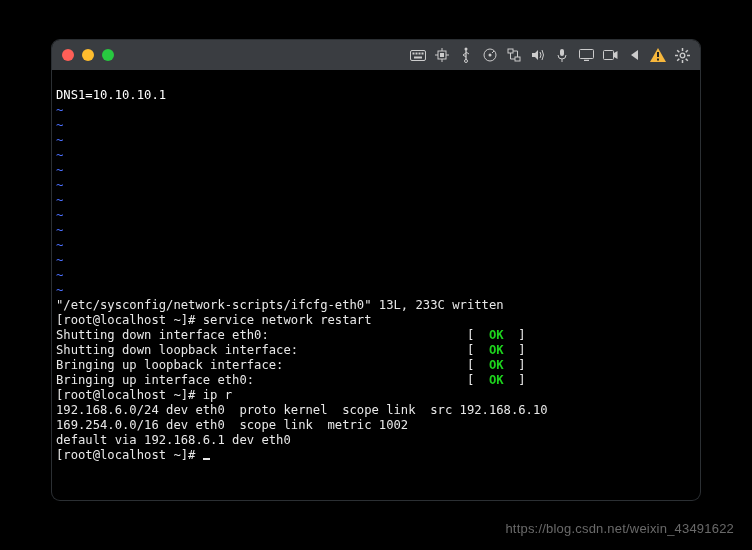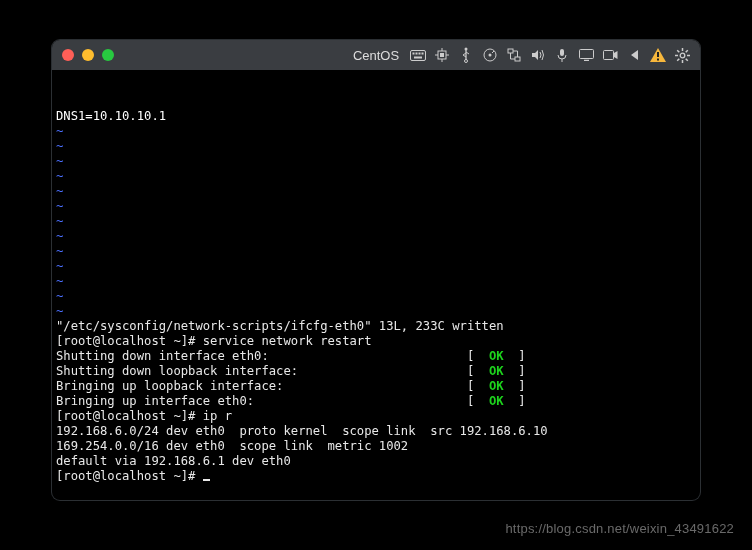--- a/index.html
+++ b/index.html
@@ -64,21 +64,20 @@
   }
   .terminal {
     padding: 18px 10px 10px 4px;
     color: #e8e8e8;
     font-size: 12.2px;
     line-height: 15px;
     white-space: pre;
     font-family: "Menlo", "Consolas", monospace;
     height: calc(100% - 30px);
     overflow: hidden;
-    margin-top: 21px;
   }
   .tilde { color: #4a6fff; }
   .ok    { color: #1dd31d; font-weight: bold; }
   .bright{ color: #fff; }
   .cursor {
     display: inline-block;
     width: 7px; height: 2px;
     background: #e8e8e8;
     vertical-align: -1px;
   }
@@ -97,21 +96,20 @@
 <body>
 
 <div class="window">
 
   <div class="titlebar">
     <div class="traffic-lights">
       <span class="tl-close"></span>
       <span class="tl-min"></span>
       <span class="tl-max"></span>
     </div>
-    <div class="title-text">CentOS</div>
     <div class="toolbar-icons">
       <span class="icon">
         <svg width="16" height="11" viewBox="0 0 16 11">
             <rect x="0.5" y="0.5" width="15" height="10" rx="1.5" fill="none" stroke="#ccc"></rect>
             <rect x="2.5" y="2.5" width="2" height="2" fill="#ccc"></rect>
             <rect x="5.5" y="2.5" width="2" height="2" fill="#ccc"></rect>
             <rect x="8.5" y="2.5" width="2" height="2" fill="#ccc"></rect>
             <rect x="11.5" y="2.5" width="2" height="2" fill="#ccc"></rect>
             <rect x="4" y="6.5" width="8" height="2" fill="#ccc"></rect>
           </svg>

